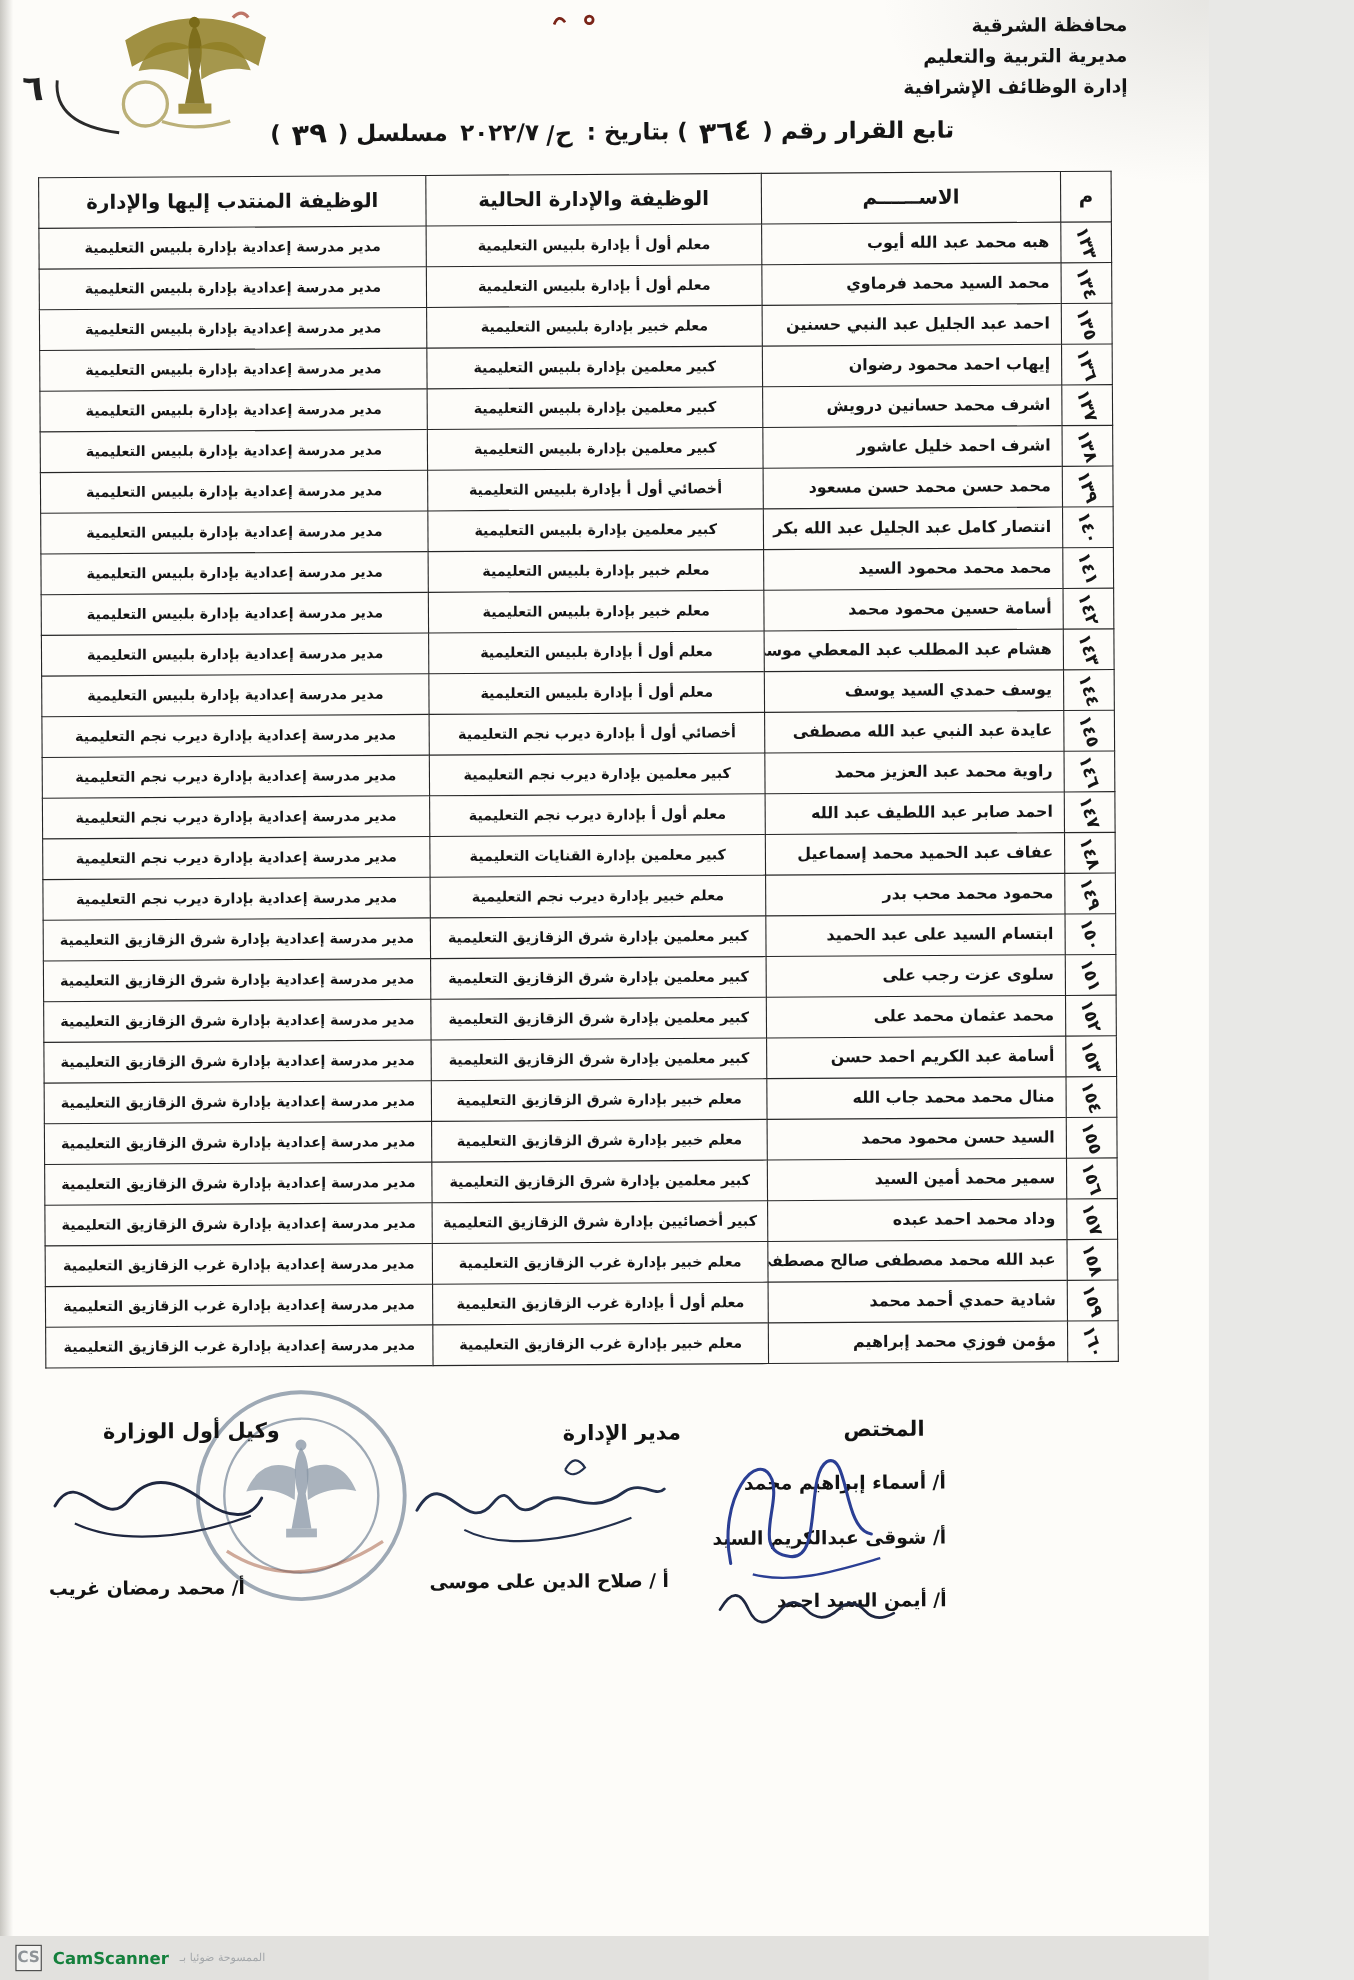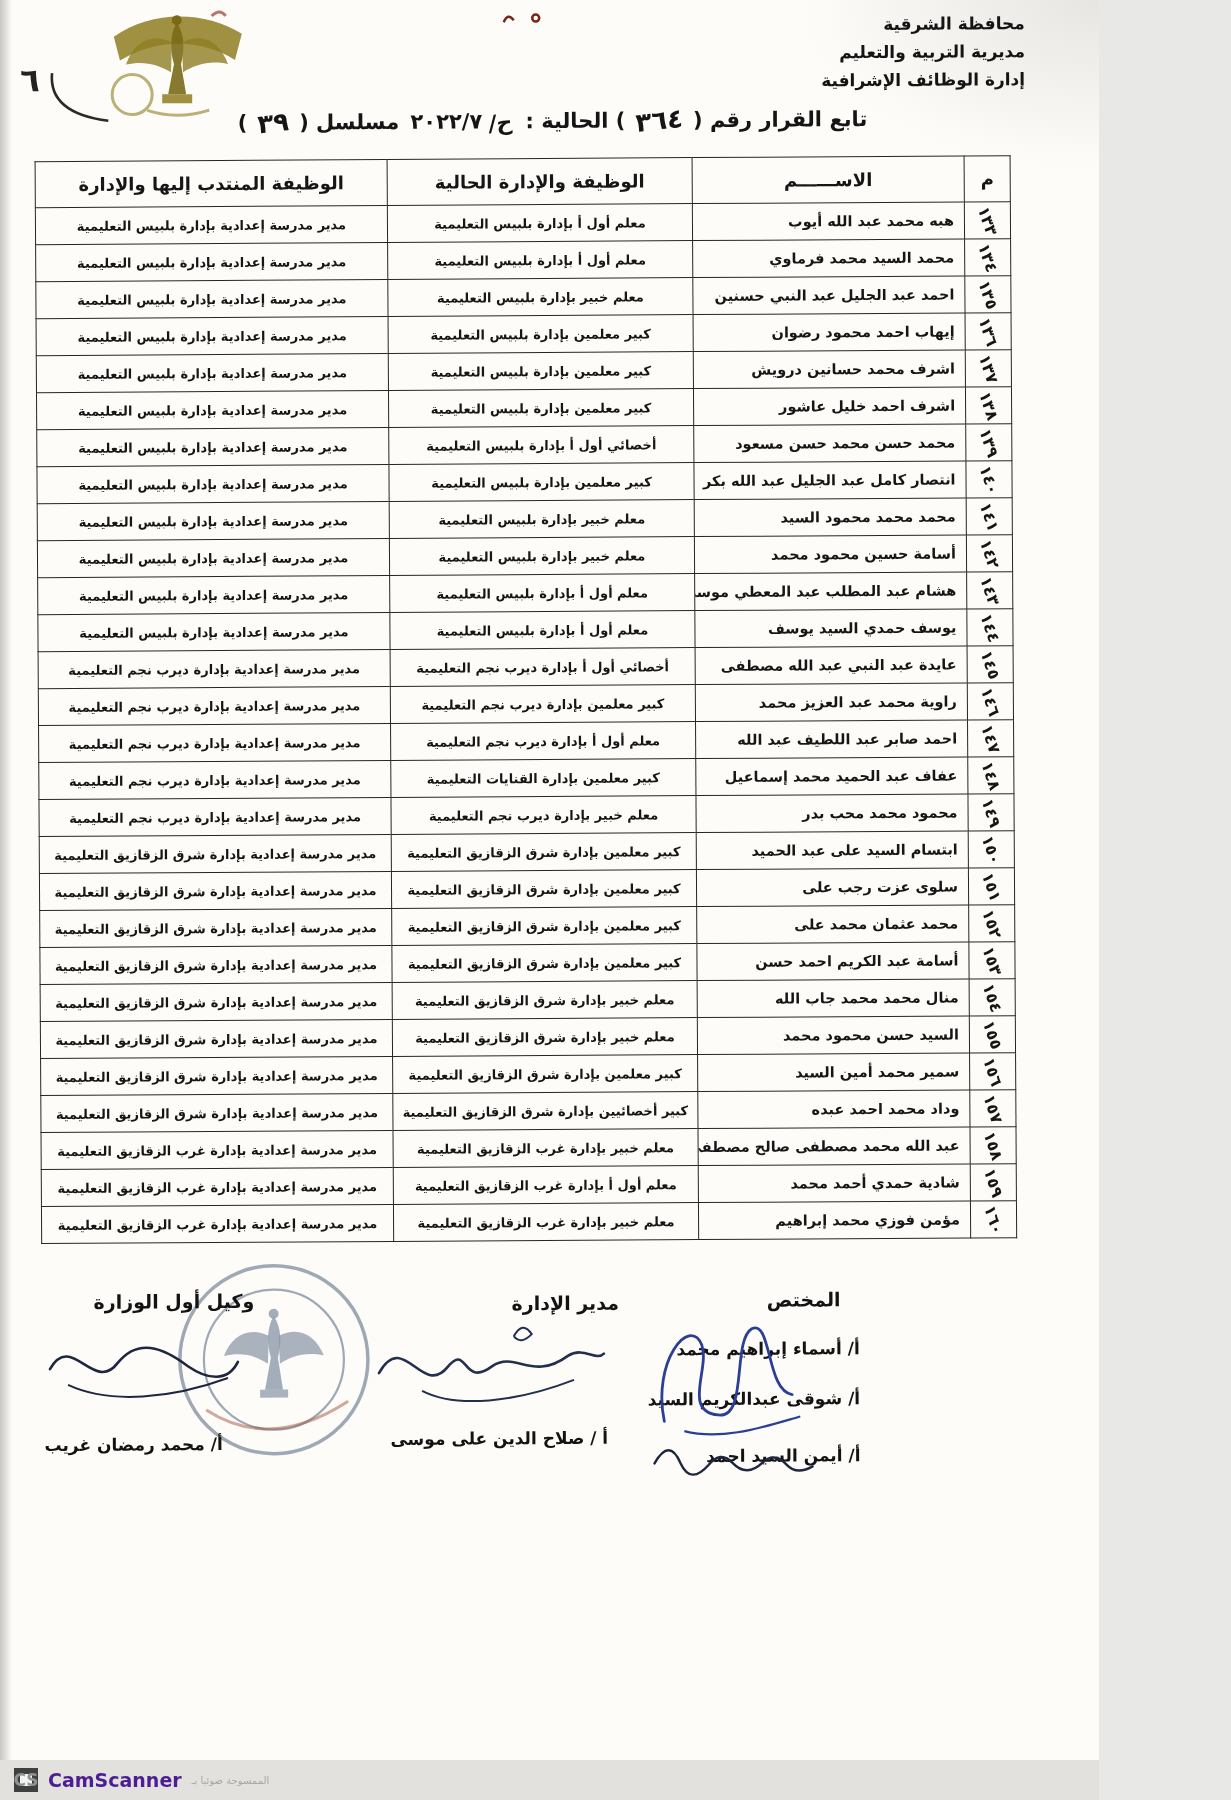--- a/index.html
+++ b/index.html
@@ -56,23 +56,23 @@
   .nm-undersec { top:1432px; left:40px; z-index:2; }
   .sig-director { position:absolute; left:360px; top:1310px; }
   .sig-undersec { position:absolute; left:34px; top:1318px; z-index:3; }
   .sig-blue { position:absolute; left:628px; top:1300px; }
   .sig-ayman { position:absolute; left:640px; top:1436px; }
   .stamp { position:absolute; left:168px; top:1256px; z-index:1; }
 
   
   .bottom-bar { position:absolute; bottom:0; left:0; width:100%; height:40px; background:#e2e1de;
     display:flex; align-items:center; padding:0 14px; gap:10px; direction:ltr; z-index:6; }
-  .cs-logo { width:24px; height:24px; border:6px solid #404040; color:#8e9397; font-weight:bold;
-    font-size:17px; display:flex; align-items:center; justify-content:center; background:#f3f3f1; }
-  .cs-brand { color:#4c1d95; font-weight:bold; font-size:19px; }
+  .cs-logo { width:24px; height:24px; border:1px solid #404040; color:#8e9397; font-weight:bold;
+    font-size:14px; display:flex; align-items:center; justify-content:center; background:#f3f3f1; }
+  .cs-brand { color:#15803d; font-weight:bold; font-size:15px; }
   .cs-caption { color:#a3a7aa; font-size:10px; direction:rtl; }
 </style>
 </head>
 <body>
 
 <div class="page">
   <div class="scan-edge-left"></div>
   <div class="scan-shade-tr"></div>
 
   <div class="tilt">
@@ -105,21 +105,21 @@
     </div>
 
     <div class="page-number">
       <span class="pn-val">٦</span>
       <svg class="pn-arc" width="70" height="60" viewBox="0 0 70 60">
         <path d="M6 4 Q 2 44 62 52" stroke="#2a2a2a" stroke-width="2.6" fill="none"></path>
       </svg>
     </div>
 
     <div class="title-line">
-      <span class="seg">تابع القرار رقم (</span><span class="hw">٣٦٤</span><span class="seg">) الحالية :</span>
+      <span class="seg">تابع القرار رقم (</span><span class="hw">٣٦٤</span><span class="seg">) بتاريخ :</span>
       <span class="hw hw-day">ح/</span><span class="seg">٢٠٢٢/٧</span>
       <span class="seg">مسلسل (</span><span class="hw">٣٩</span><span class="seg">)</span>
     </div>
 
     <table class="doc-table">
       <colgroup>
         <col class="col-num">
           <col class="col-name">
           <col class="col-current">
           <col class="col-delegated">

